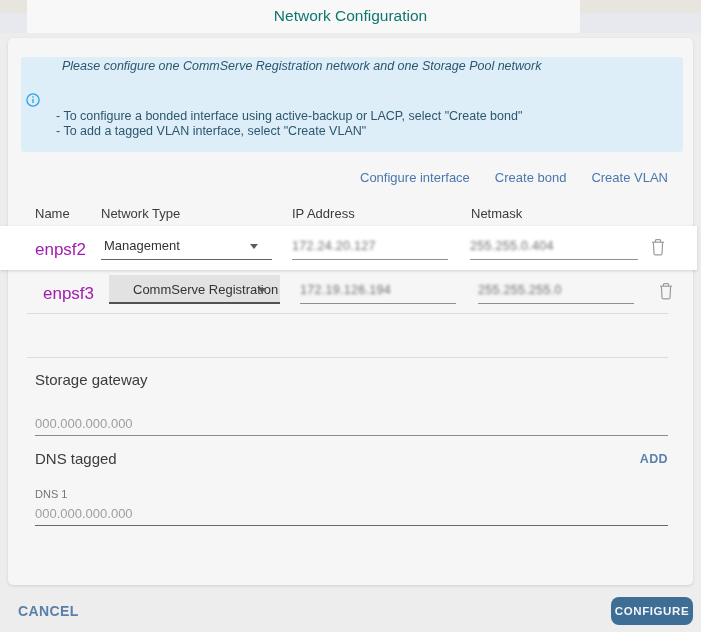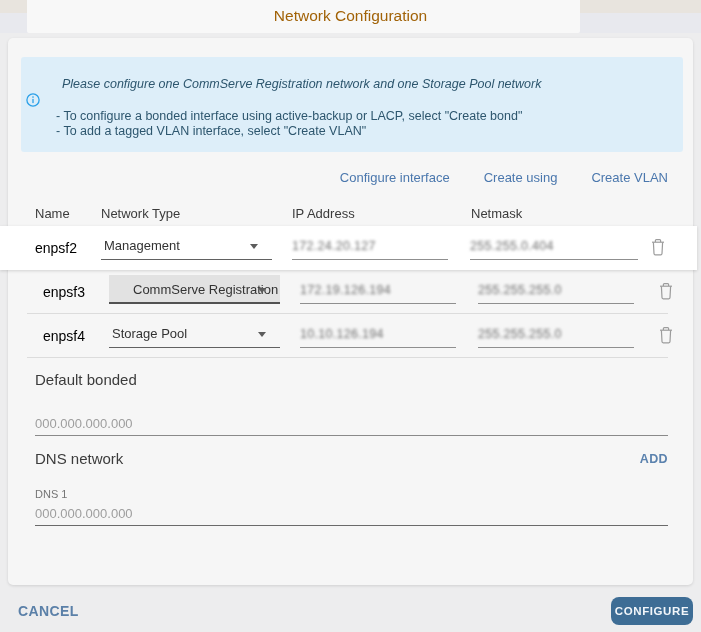--- a/index.html
+++ b/index.html
@@ -6,48 +6,48 @@
   html,body { width:701px; height:632px; }
   body { font-family:"Liberation Sans","DejaVu Sans",sans-serif; background:#ededee; }
   .stage { position:relative; width:701px; height:632px; overflow:hidden; background:#ededee; }
 
   
   .band-beige { position:absolute; left:0; top:0; width:701px; height:13px; background:#e8e4de; }
   .band-lav   { position:absolute; left:0; top:13px; width:701px; height:20px; background:#e8e9ee; }
 
   
   .hdr { position:absolute; left:27px; top:0; width:553px; height:33px; background:#f8f8f8; border-radius:0 0 2px 2px; }
-  .title { position:absolute; left:0; right:0; top:7px; text-align:center; font-size:15.5px; color:#a16207; }
+  .title { position:absolute; left:0; right:0; top:7px; text-align:center; font-size:15.5px; color:#0f766e; }
 
   
   .card { position:absolute; left:8px; top:38px; width:685px; height:547px; background:#f6f6f6;
           border-radius:5px; box-shadow:0 1px 3px rgba(0,0,0,.12); }
 
   
   .info-box { position:absolute; left:21px; top:57px; width:662px; height:95px; background:#ddeef9; border-radius:3px; }
   .info-icon { position:absolute; left:26px; top:93px; width:14px; height:14px; }
-  .info-head { position:absolute; left:62px; top:77px; font-size:12.5px; font-style:italic; color:#2d566e; }
+  .info-head { position:absolute; left:62px; top:59px; font-size:12.5px; font-style:italic; color:#2d566e; }
   .info-line { position:absolute; left:56px; font-size:12.5px; color:#2d566e; }
   .il0 { top:94px; } .il1 { top:109px; } .il2 { top:124px; }
 
   
-  .links { position:absolute; right:33px; top:170px; display:flex; gap:34px; }
+  .links { position:absolute; right:33px; top:170px; display:flex; gap:25px; }
   .links a { font-size:13px; color:#4a77ad; text-decoration:none; cursor:pointer; }
 
   
   .th { position:absolute; top:206px; font-size:13px; color:#3b3b3b; }
   .th-name { left:35px; } .th-type { left:101px; } .th-ip { left:292px; } .th-mask { left:471px; }
 
   
   .row { position:absolute; left:8px; width:685px; height:44px; }
   .row1 { left:0; top:226px; width:697px; background:#ffffff; box-shadow:0 1px 3px rgba(0,0,0,.15); z-index:2; }
   .row2 { top:270px; } .row3 { top:314px; }
   .rowline { position:absolute; left:27px; width:641px; height:0; border-bottom:1px solid #dcdcdc; }
   .rl2 { top:313px; } .rl3 { top:357px; }
-  .cell-name { position:absolute; left:35px; top:14px; font-size:14px; color:#000000; }
+  .cell-name { position:absolute; left:35px; top:14px; font-size:17px; color:#a21caf; }
   .row1 .cell-name { left:35px; }
   .sel { position:absolute; left:101px; top:5px; width:171px; height:29px; border-bottom:1px solid #616161;
          font-size:13px; color:#333; line-height:29px; padding-left:3px; cursor:pointer; }
   .sel.focused { background:#e2e2e2; border-bottom:2px solid #525252;padding-left:24px; }
   .sel .arrow { position:absolute; right:14px; top:13px; width:0; height:0;
                 border-left:4.5px solid transparent; border-right:4.5px solid transparent; border-top:5px solid #5c5c5c; }
   .fld { position:absolute; top:5px; height:29px; border-bottom:1px solid #8f8f8f; font-size:12.5px;
          line-height:31px; color:#6f6f6f; }
   .fld-ip { left:292px; width:156px; }
   .fld-mask { left:470px; width:156px; }
@@ -96,21 +96,21 @@
       <rect x="6.35" y="5.9" width="1.3" height="4.2" fill="#2ba0e8"></rect>
       <rect x="6.35" y="3.3" width="1.3" height="1.5" fill="#2ba0e8"></rect>
     </svg>
   </span>
   <div class="info-head">Please configure one CommServe Registration network and one Storage Pool network</div>
   <div class="info-line il1">- To configure a bonded interface using active-backup or LACP, select "Create bond"</div>
   <div class="info-line il2">- To add a tagged VLAN interface, select "Create VLAN"</div>
 
   <div class="links">
     <a>Configure interface</a>
-    <a>Create using</a>
+    <a>Create bond</a>
     <a>Create VLAN</a>
   </div>
 
   <div class="th th-name">Name</div>
   <div class="th th-type">Network Type</div>
   <div class="th th-ip">IP Address</div>
   <div class="th th-mask">Netmask</div>
 
   <div class="row row1">
     <div class="cell-name">enpsf2</div>
@@ -148,46 +148,26 @@
     <button class="trash">
       <svg width="16" height="18" viewBox="0 0 16 18" fill="none" stroke="#9c9c9c" stroke-width="1.2">
         <path d="M2 4.2h12"></path>
         <path d="M5.4 4V2.6c0-.5.4-.9.9-.9h3.4c.5 0 .9.4.9.9V4"></path>
         <path d="M3.4 4.4l.6 11.2c0 .7.6 1.2 1.2 1.2h5.6c.7 0 1.2-.5 1.2-1.2l.6-11.2"></path>
       </svg>
     </button>
   </div>
   <div class="rowline rl2"></div>
 
-  <div class="row row3">
-    <div class="cell-name">enpsf4</div>
-    <div class="sel">
-      <span>Storage Pool</span>
-      <span class="arrow"></span>
-    </div>
-    <div class="fld fld-ip">
-      <span class="blurred">10.10.126.194</span>
-    </div>
-    <div class="fld fld-mask">
-      <span class="blurred">255.255.255.0</span>
-    </div>
-    <button class="trash">
-      <svg width="16" height="18" viewBox="0 0 16 18" fill="none" stroke="#9c9c9c" stroke-width="1.2">
-        <path d="M2 4.2h12"></path>
-        <path d="M5.4 4V2.6c0-.5.4-.9.9-.9h3.4c.5 0 .9.4.9.9V4"></path>
-        <path d="M3.4 4.4l.6 11.2c0 .7.6 1.2 1.2 1.2h5.6c.7 0 1.2-.5 1.2-1.2l.6-11.2"></path>
-      </svg>
-    </button>
-  </div>
   <div class="rowline rl3"></div>
 
-  <div class="sec-label gw-label">Default bonded</div>
+  <div class="sec-label gw-label">Storage gateway</div>
   <input class="txtin gw-input" placeholder="000.000.000.000" style="">
 
-  <div class="sec-label dns-label">DNS network</div>
+  <div class="sec-label dns-label">DNS tagged</div>
   <a class="add-link">ADD</a>
   <div class="dns1-label">DNS 1</div>
   <input class="txtin dns-input" placeholder="000.000.000.000" style="">
 
   <a class="cancel">CANCEL</a>
   <button class="configure-btn">CONFIGURE</button>
 
 </div>
 
 </body></html>

